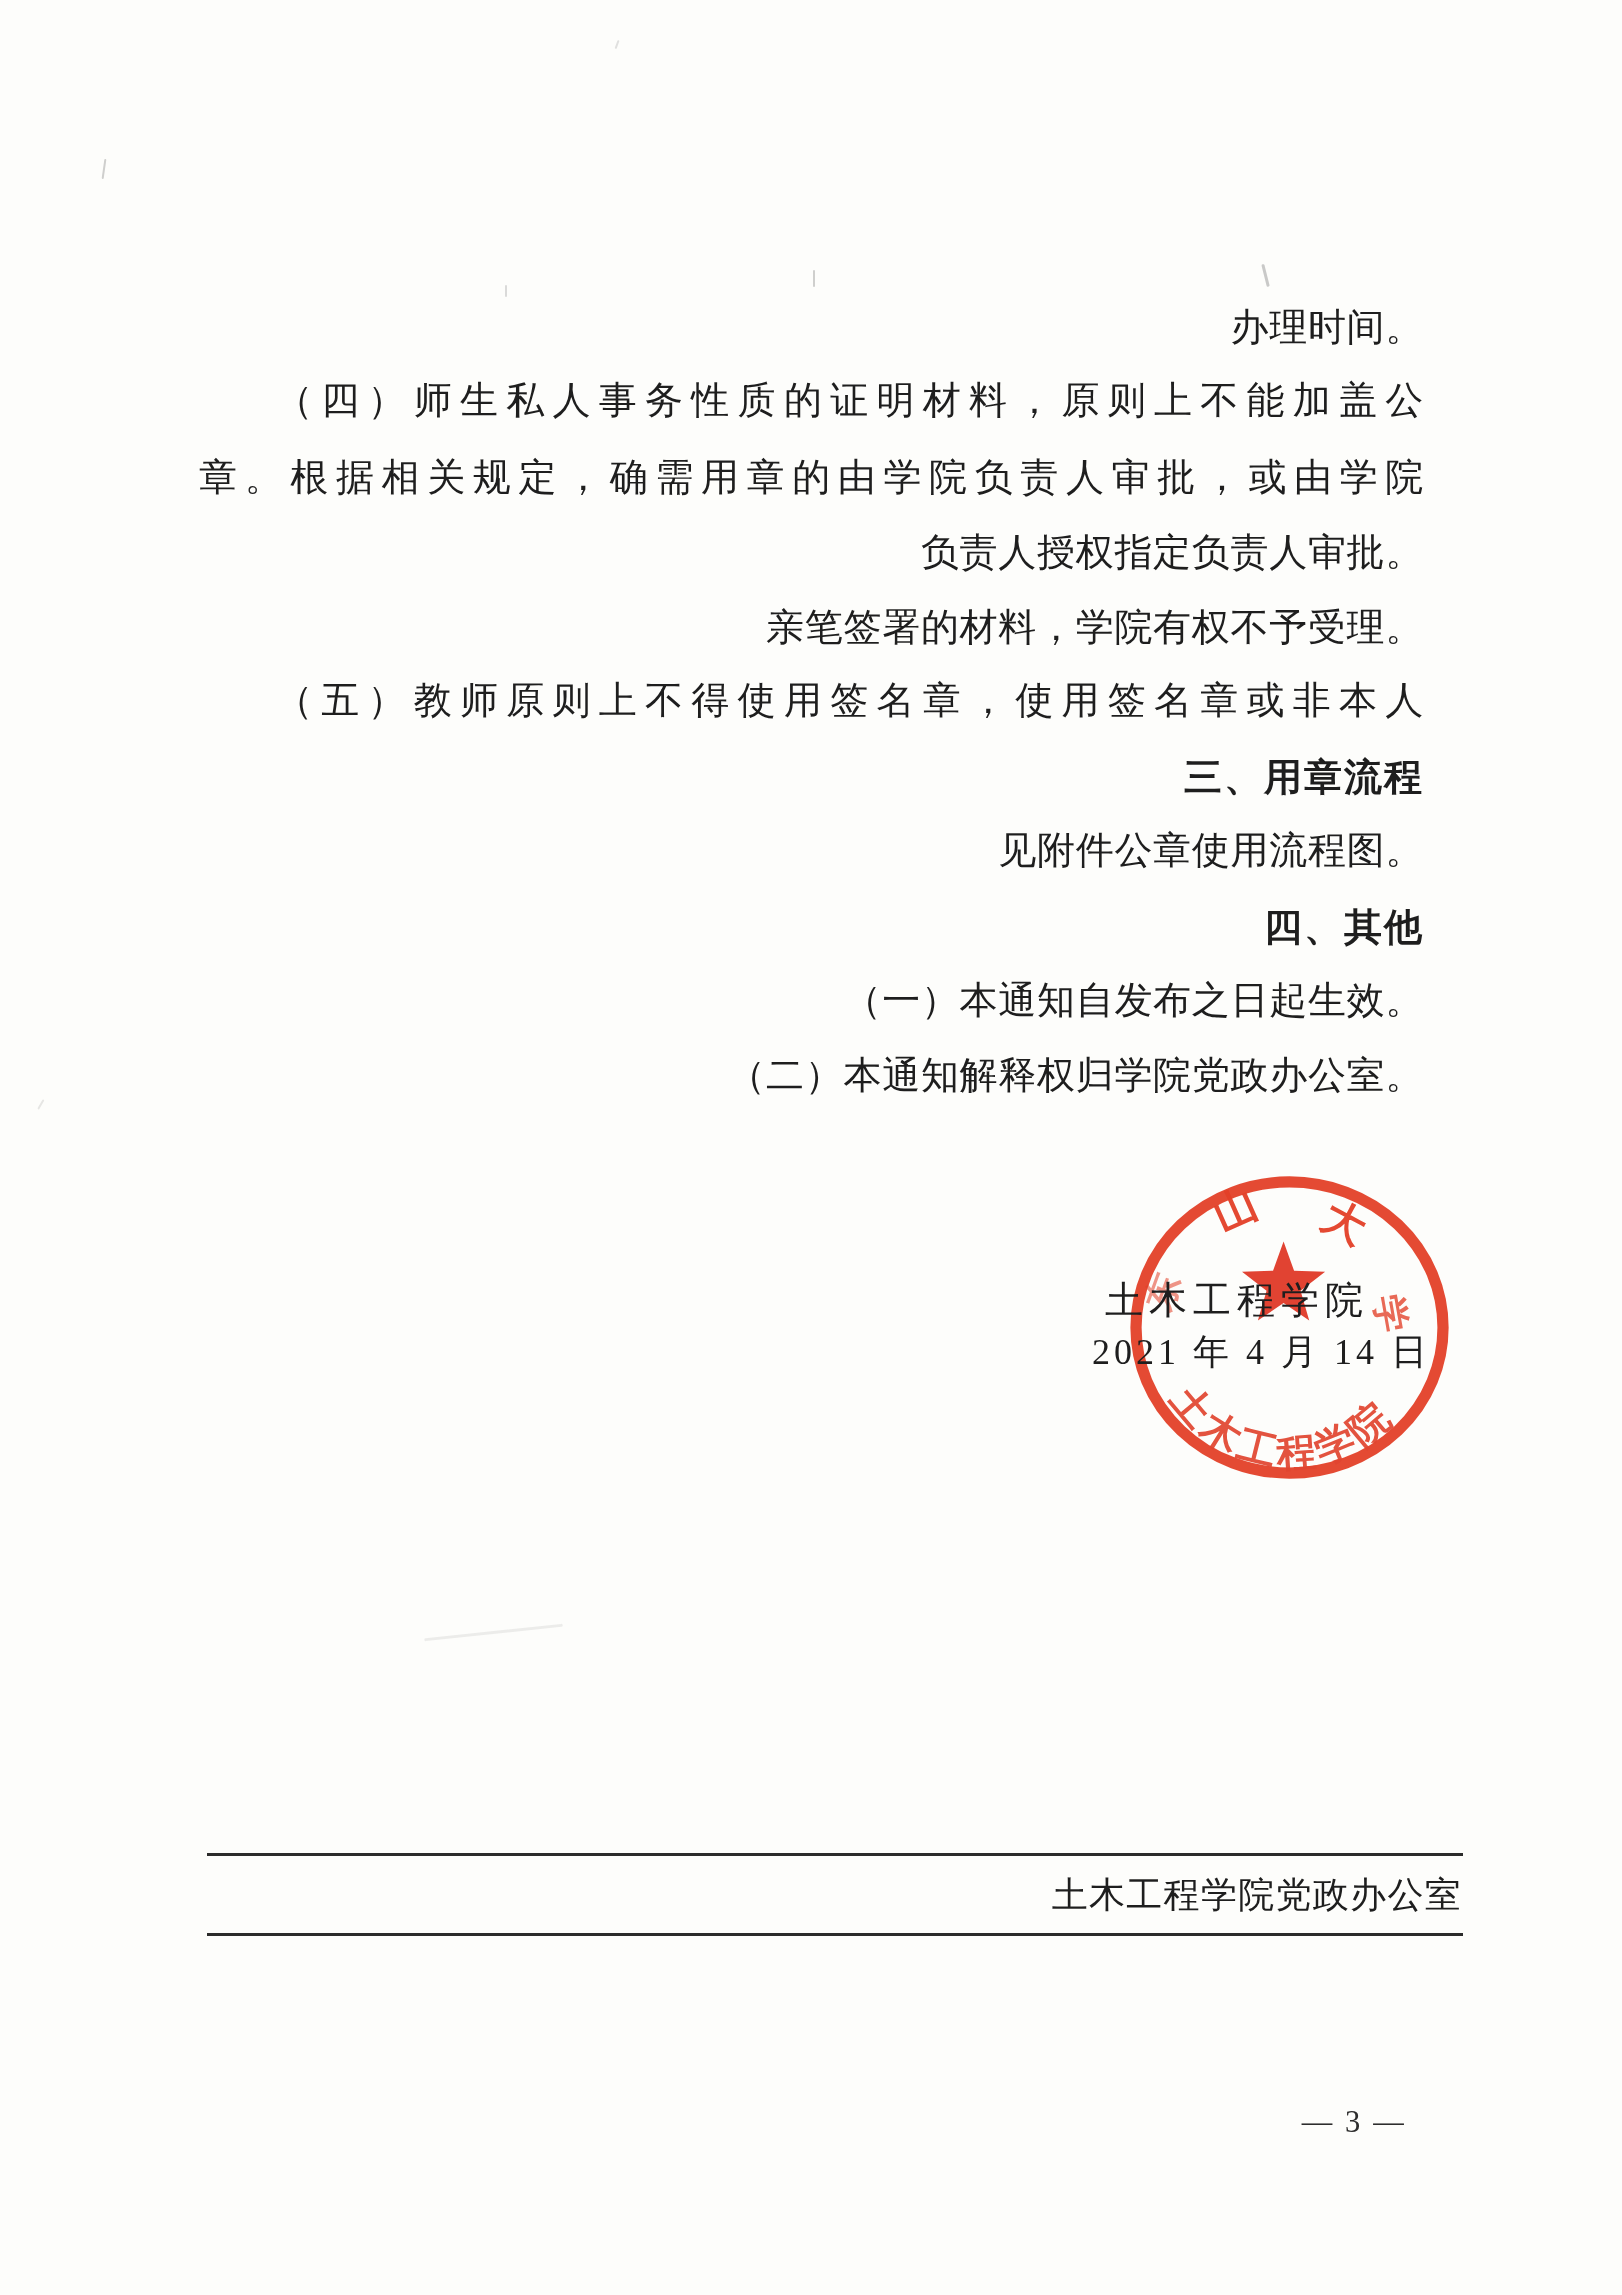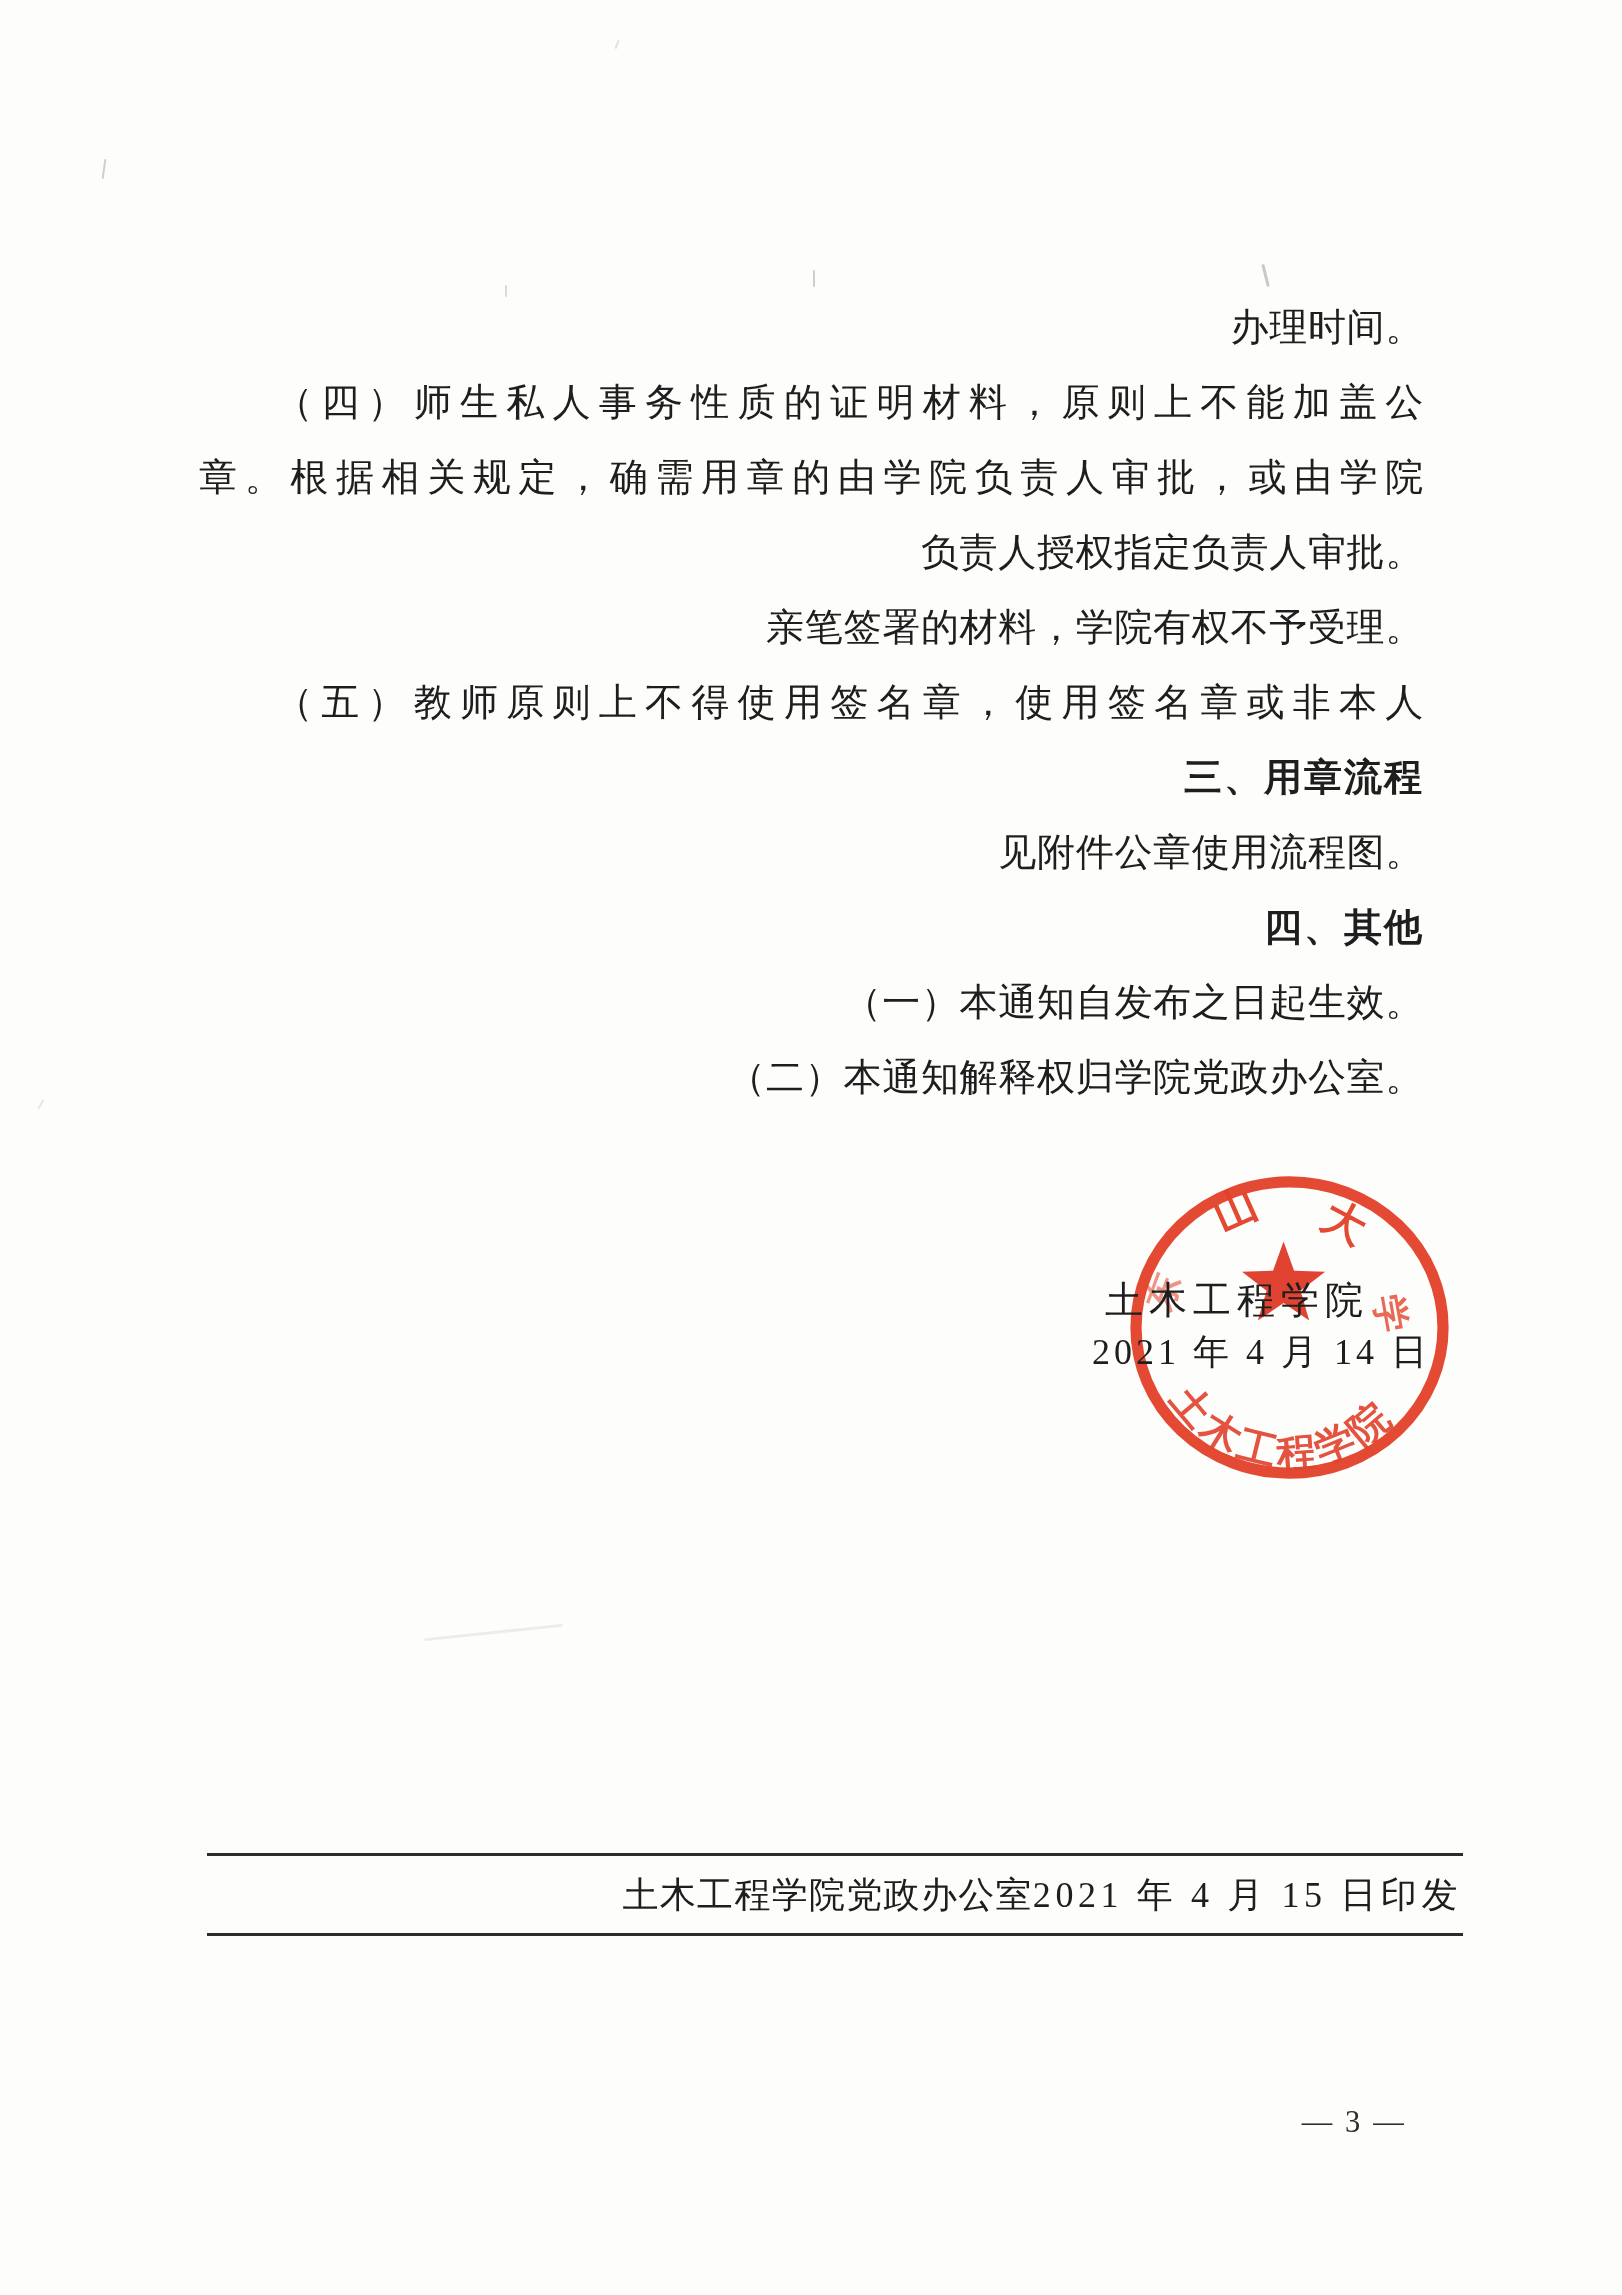--- a/index.html
+++ b/index.html
@@ -15,21 +15,21 @@
   .body-text{
     position:absolute;left:199px;top:290px;width:1225px;
   }
   .line{
     height:75px;line-height:75px;
     font-size:38px;
     white-space:nowrap;
     letter-spacing:0.7px;
     text-align:right;
   }
-  .line.paragraph{padding-left:76px;}
+  .line.paragraph{padding-left:76px;font-family:Liberation Mono, monospace;}
   .line.heading{
     padding-left:78px;
     font-weight:700;
     font-family:"Liberation Sans", sans-serif;
     letter-spacing:2px;
   }
   .line.justify{
     white-space:normal;
     text-align:justify;
     text-align-last:justify;
@@ -109,21 +109,20 @@
       <textPath href="#sealArc" startOffset="50%" text-anchor="middle">土木工程学院</textPath>
     </text>
   </svg>
 
   <div class="sig-org">土木工程学院</div>
   <div class="sig-date">2021 年 4 月 14 日</div>
 
   <div class="footer-rule top"></div>
   <div class="footer-row">
     <span class="footer-left">土木工程学院党政办公室</span>
-    <span class="footer-right">2021 年 4 月 15 日印发</span>
   </div>
   <div class="footer-rule bottom"></div>
 
   <div class="page-number">— 3 —</div>
 
   <div class="speck" style="left:103px;top:159px;width:2px;height:20px;opacity:.40;transform:rotate(8deg);"></div>
   <div class="speck" style="left:616px;top:40px;width:2px;height:9.3px;opacity:.25;transform:rotate(20deg);"></div>
   <div class="speck" style="left:813px;top:270px;width:2px;height:17px;opacity:.40;"></div>
   <div class="speck" style="left:1264px;top:264px;width:2.6px;height:22.5px;opacity:.45;transform:rotate(-14deg);"></div>
   <div class="speck" style="left:505px;top:285px;width:2px;height:12px;opacity:.30;"></div>

